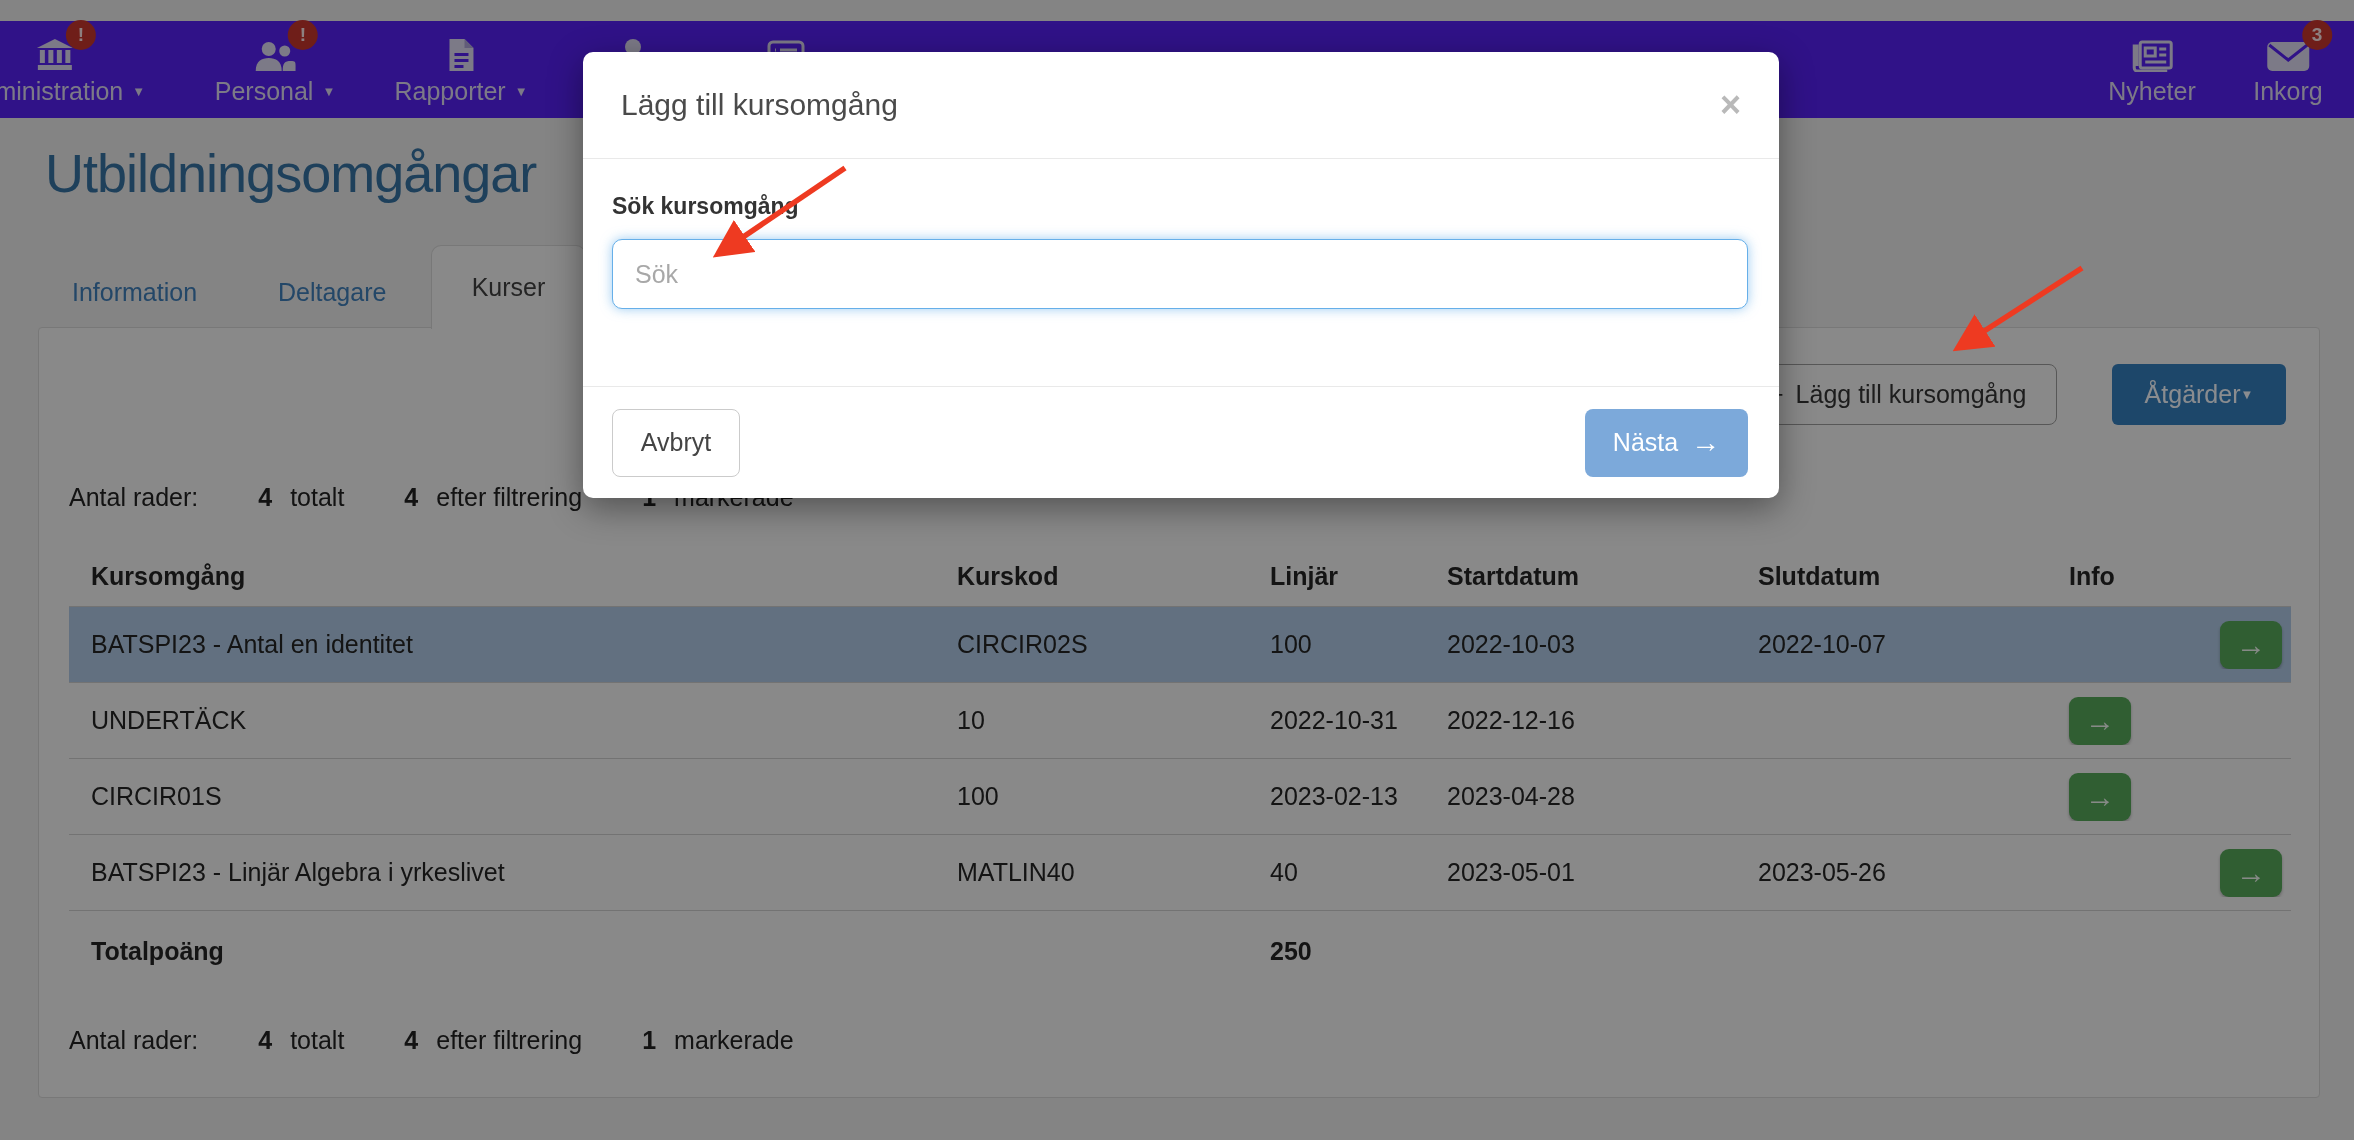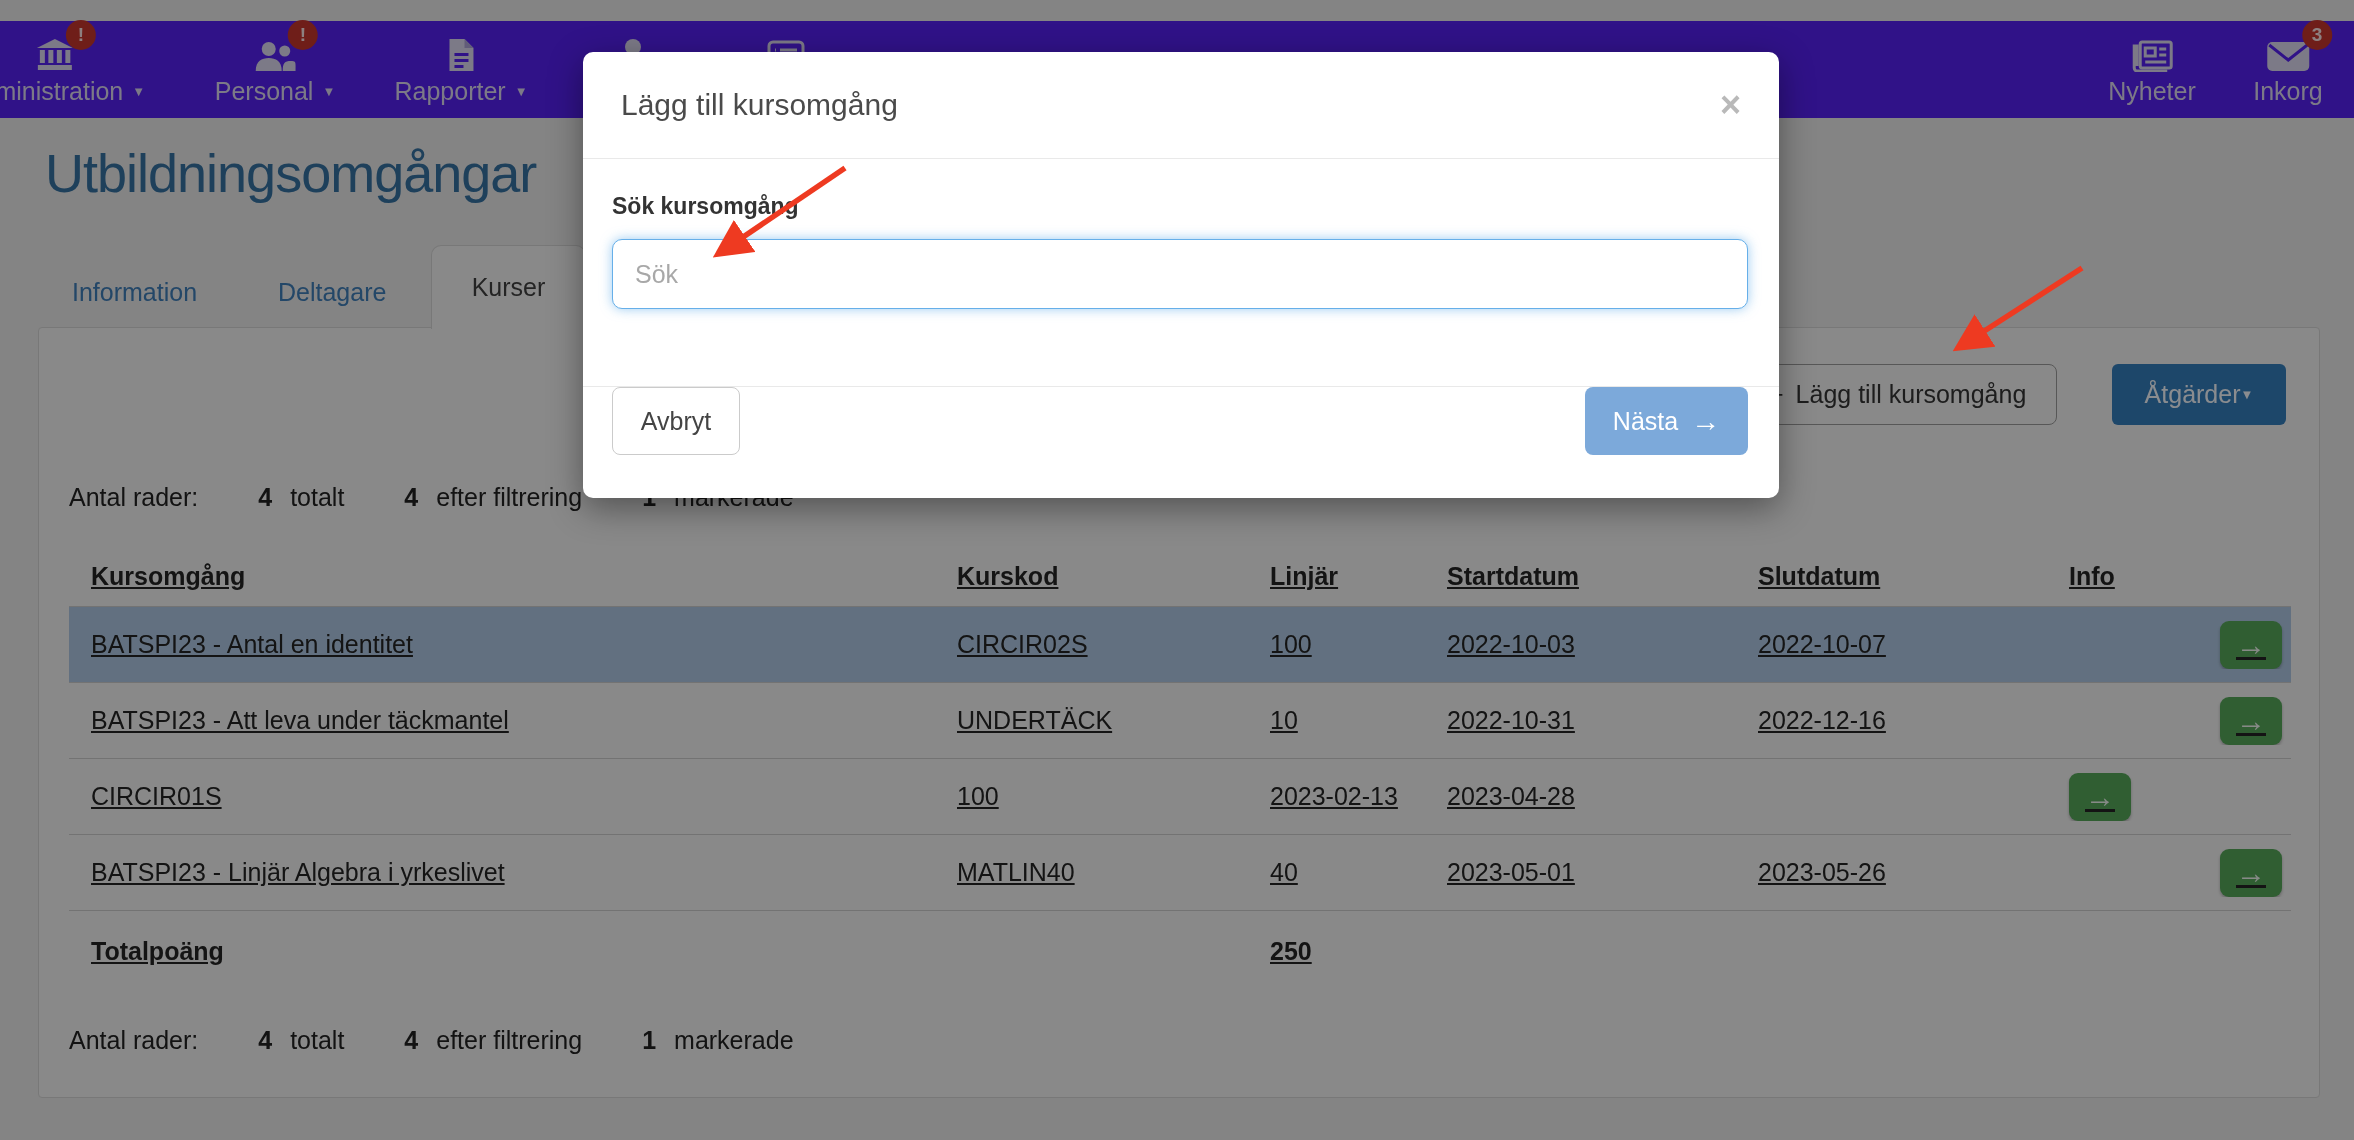--- a/index.html
+++ b/index.html
@@ -74,21 +74,21 @@
   .rows-info-top{top:155px;}
   .rows-info-bottom{top:698px;}
   .ri-num{font-weight:bold;margin-left:60px;}
   .ri-word{margin-left:18px;}
 
   .ctable{position:absolute;left:30px;top:218px;width:2222px;}
   .trow{
     display:grid;grid-template-columns:866px 313px 177px 311px 311px 151px 93px;
     align-items:center;
   }
-  .trow > div{padding-left:22px;font-size:25px;color:#242424;overflow:hidden;white-space:nowrap;text-decoration:underline;}
+  .trow > div{padding-left:22px;font-size:25px;color:#242424;overflow:hidden;white-space:nowrap;}
   .thead{height:60px;}
   .thead > div{font-weight:bold;}
   .tdata{height:75px;border-top:1px solid #c6c6c6;cursor:pointer;}
   .tdata.selected{background:#a9c2dc;}
   .ttotal{height:80px;border-top:1px solid #c6c6c6;}
   .ttotal > div{font-weight:bold;}
   .info-pill{
     width:33px;height:37px;border-radius:8px;background:#5cb85c;
     margin-left:9px;cursor:pointer;
   }
@@ -120,21 +120,21 @@
   .search-label{font-size:23px;font-weight:bold;color:#333;}
   .search-input{
     margin-top:19px;width:100%;height:70px;box-sizing:border-box;
     border:1px solid #66afe9;border-radius:10px;padding:0 22px;font-size:25px;color:#333;
     outline:none;box-shadow:0 0 12px rgba(102,175,233,0.65);
     font-family:"Liberation Sans",sans-serif;
   }
   .search-input::placeholder{color:#a8a8a8;}
   .modal-footer{
     flex:1;border-top:1px solid #e9e9e9;padding:0 31px 0 29px;
-    display:flex;justify-content:space-between;
+    display:flex;align-items:center;justify-content:space-between;
   }
   .btn-cancel{
     width:128px;height:68px;background:#fff;border:1px solid #cbcbcb;border-radius:8px;
     font-size:25px;color:#444;cursor:pointer;font-family:"Liberation Sans",sans-serif;
   }
   .btn-next{
     width:163px;height:68px;background:#7ca9da;border:none;border-radius:8px;
     font-size:25px;color:#fff;cursor:pointer;display:flex;align-items:center;
     justify-content:center;gap:13px;font-family:"Liberation Sans",sans-serif;
   }
@@ -316,21 +316,20 @@
         <div>2022-10-07</div>
         <div><span class="info-pill"></span></div>
         <div>
             <button class="row-arrow-btn">
               <span>→</span>
             </button>
           </div>
       </div>
 
       <div class="trow tdata">
-        <div>BATSPI23 - Att leva under täckmantel</div>
         <div>UNDERTÄCK</div>
         <div>10</div>
         <div>2022-10-31</div>
         <div>2022-12-16</div>
         <div><span class="info-pill"></span></div>
         <div>
             <button class="row-arrow-btn">
               <span>→</span>
             </button>
           </div>

